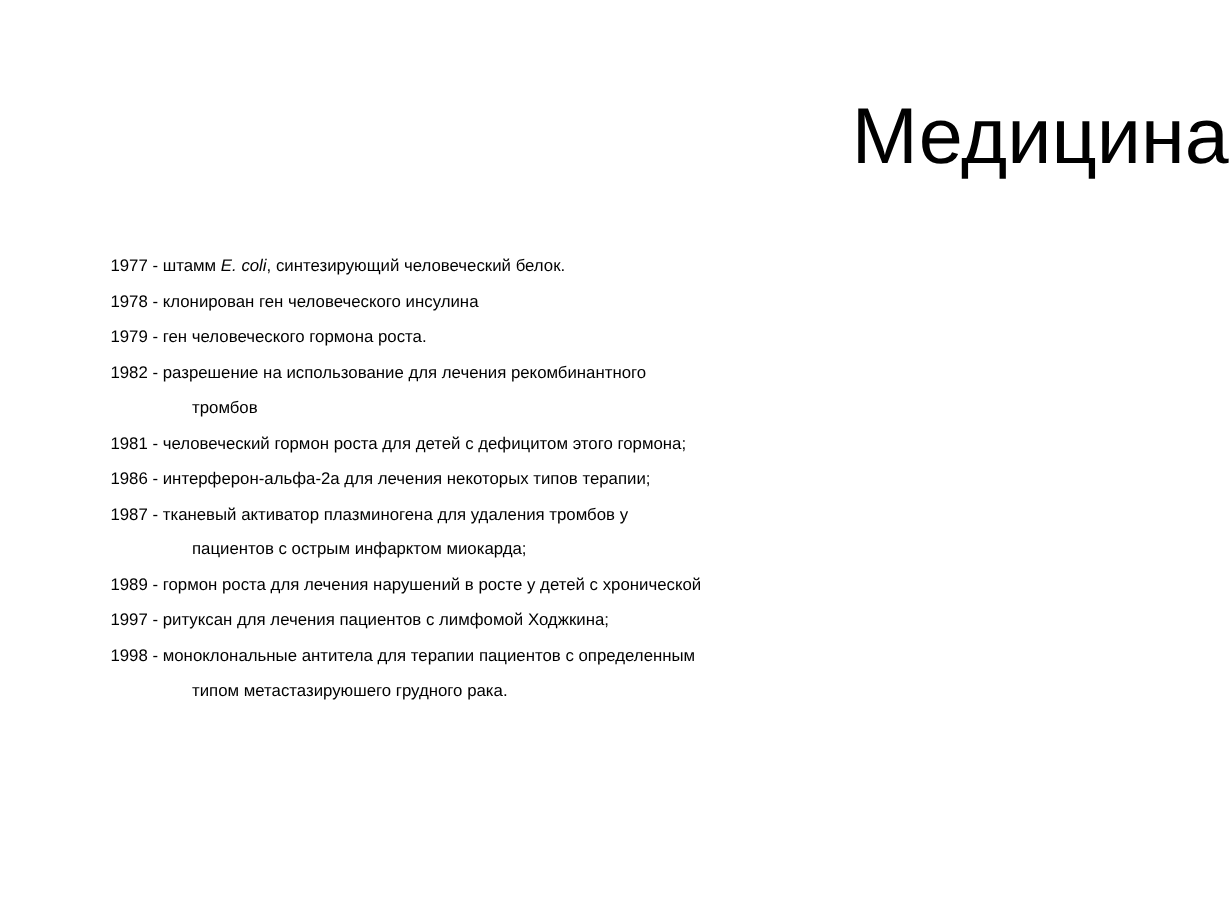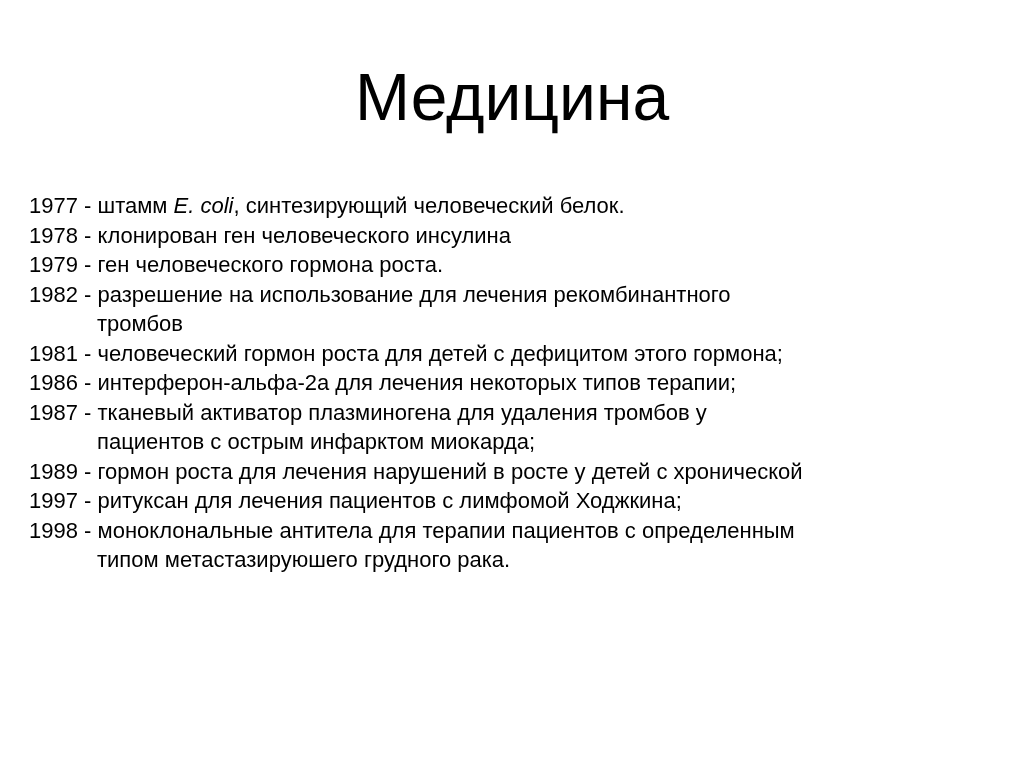--- a/index.html
+++ b/index.html
@@ -14,33 +14,33 @@
     font-family: "Liberation Sans", sans-serif;
     color: #000000;
   }
   .slide {
     position: relative;
     width: 1024px;
     height: 768px;
     background: #ffffff;
   }
   .slide-title {
-    margin-top: 59px;
+    margin-top: 75px;
     font-size: 66px;
     line-height: 76px;
-    text-align: center;
+    text-align: right;
     font-weight: 400;
     color: #000000;
     white-space: nowrap;
   }
   .timeline-list {
     margin-top: 56px;
-    margin-left: 29px;
+    margin-left: 92px;
     margin-right: 40px;
-    font-size: 22px;
+    font-size: 14px;
     line-height: 29.5px;
   }
   .timeline-item {
     padding-left: 68px;
     text-indent: -68px;
   }
   .italic {
     font-style: italic;
   }
 </style>

